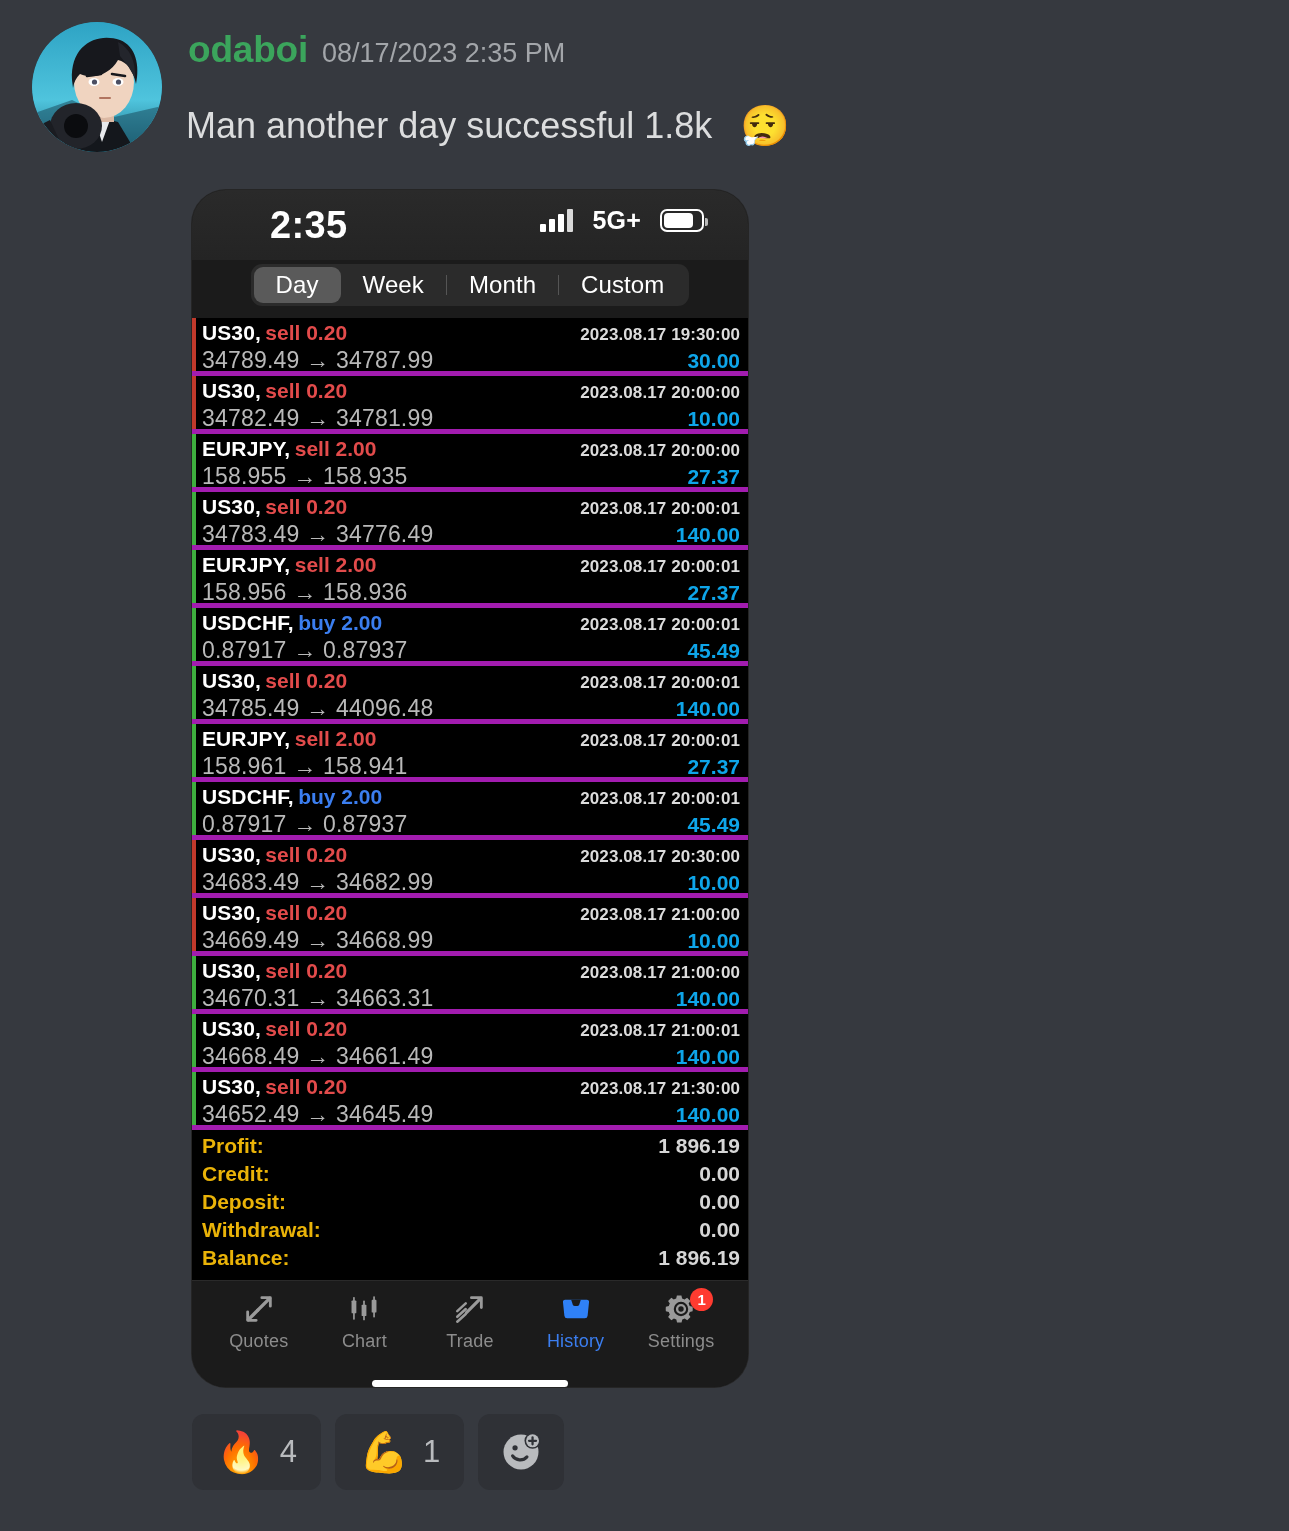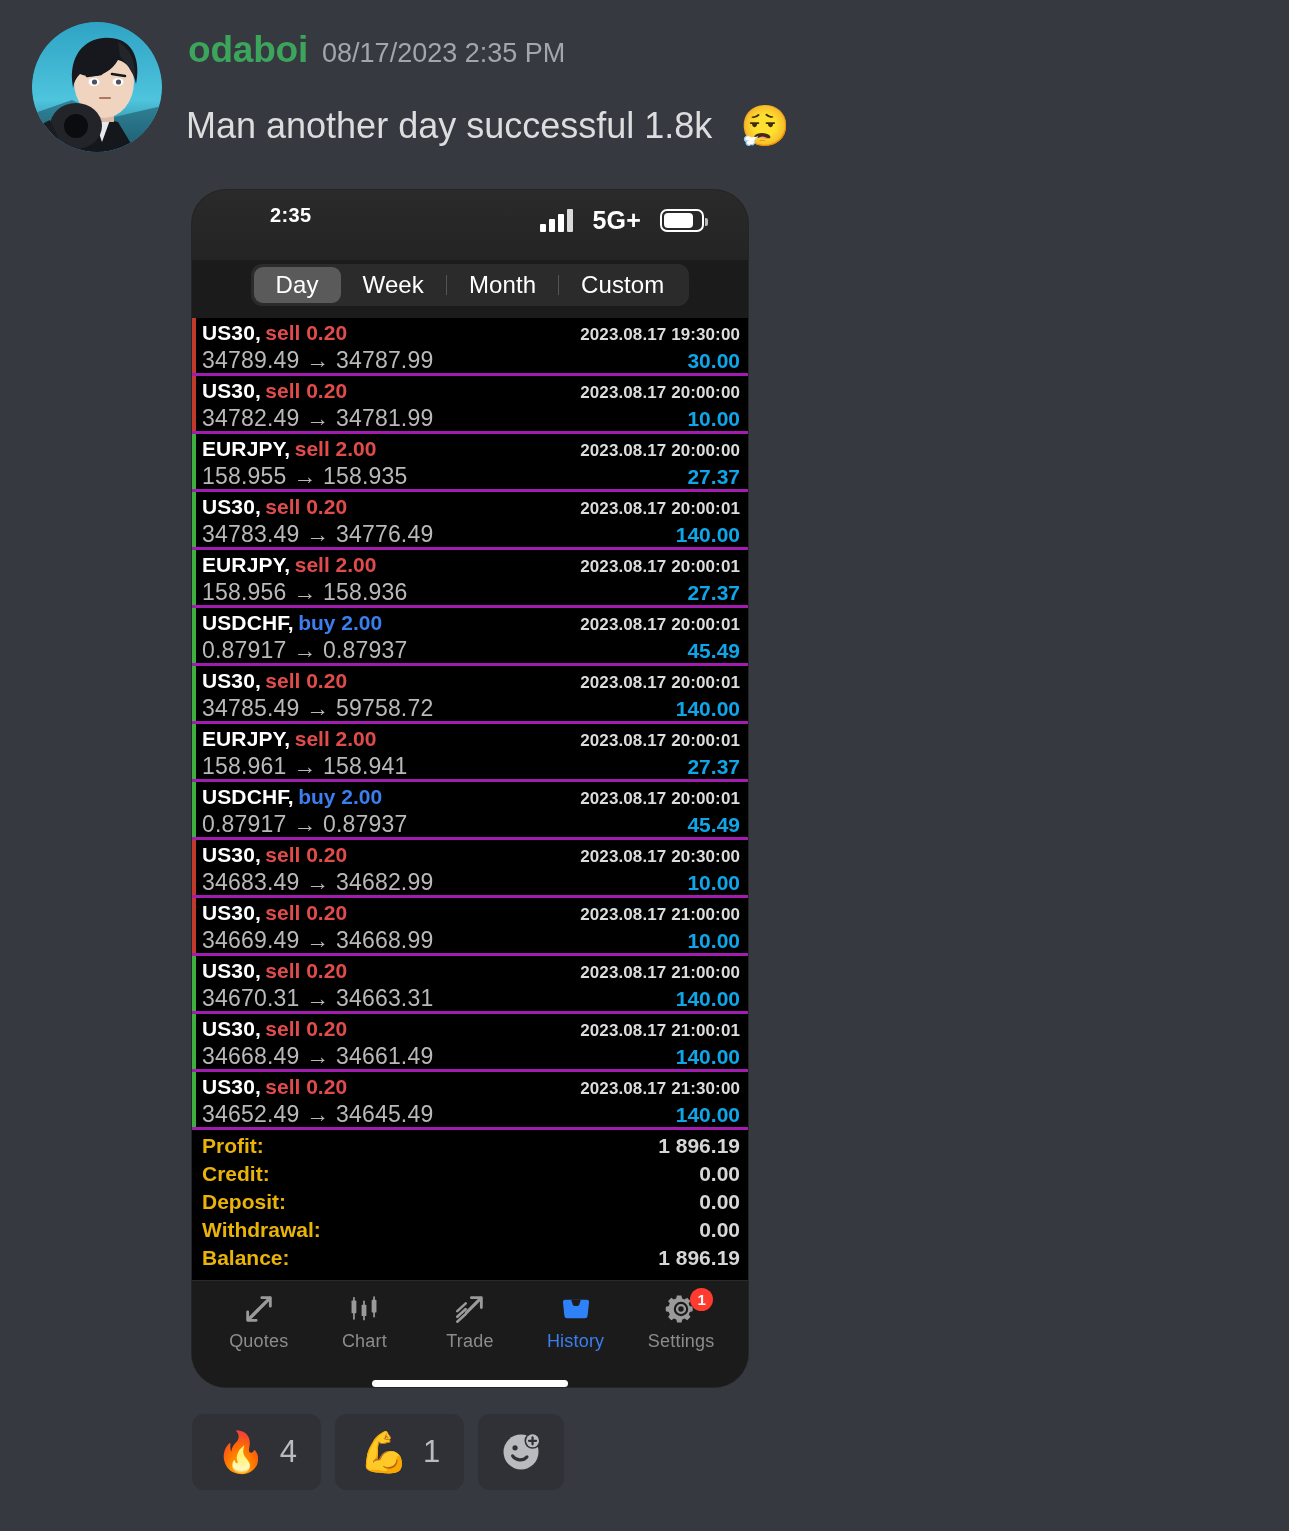--- a/index.html
+++ b/index.html
@@ -53,21 +53,21 @@
 
   
   .statusbar {
     position:relative; height:70px;
     background:linear-gradient(#2a2a2a,#242424);
     display:flex; align-items:center;
     padding:0 34px 0 0;
   }
   .sb-time {
     position:absolute; left:78px; top:14px;
-    color:#ffffff; font-size:20px; font-weight:700;
+    color:#ffffff; font-size:38px; font-weight:700;
     letter-spacing:0.4px;
   }
   .sb-right {
     position:absolute; right:44px; top:16px;
     display:flex; align-items:center; gap:19px;
   }
   .sig { display:flex; align-items:flex-end; gap:3px; height:22px; }
   .sig i { display:block; width:6px; background:#ffffff; border-radius:1px; }
   .sig i:nth-child(1){ height:8px; }
   .sig i:nth-child(2){ height:13px; }
@@ -101,21 +101,21 @@
     display:flex; align-items:center; justify-content:center;
     letter-spacing:0.1px;
   }
   .seg-item.active { background:#5a5a5a; border-radius:9px; font-weight:500; }
   .seg-sep { width:1px; height:20px; background:#555; }
 
   
   .trades { background:#000000; }
   .trade {
     position:relative; height:58px;
-    border-bottom:3px solid #a21caf;
+    border-bottom:5px solid #a21caf;
     padding-left:10px;
   }
   .trade::before {
     content:""; position:absolute; left:0; top:0; bottom:0; width:4px;
   }
   .trade.up::before { background:#3eae3e; }
   .trade.down::before { background:#c0392b; }
 
   .t-row1, .t-row2 {
     position:absolute; left:10px; right:8px;
@@ -329,21 +329,21 @@
           <span class="t-price">0.87917 → 0.87937</span>
           <span class="t-profit">45.49</span>
         </div>
       </div>
       <div class="trade up">
         <div class="t-row1">
           <span><span class="t-sym">US30,</span> <span class="t-act sell">sell 0.20</span></span>
           <span class="t-time">2023.08.17 20:00:01</span>
         </div>
         <div class="t-row2">
-          <span class="t-price">34785.49 → 59758.72</span>
+          <span class="t-price">34785.49 → 44096.48</span>
           <span class="t-profit">140.00</span>
         </div>
       </div>
       <div class="trade up">
         <div class="t-row1">
           <span><span class="t-sym">EURJPY,</span> <span class="t-act sell">sell 2.00</span></span>
           <span class="t-time">2023.08.17 20:00:01</span>
         </div>
         <div class="t-row2">
           <span class="t-price">158.961 → 158.941</span>

